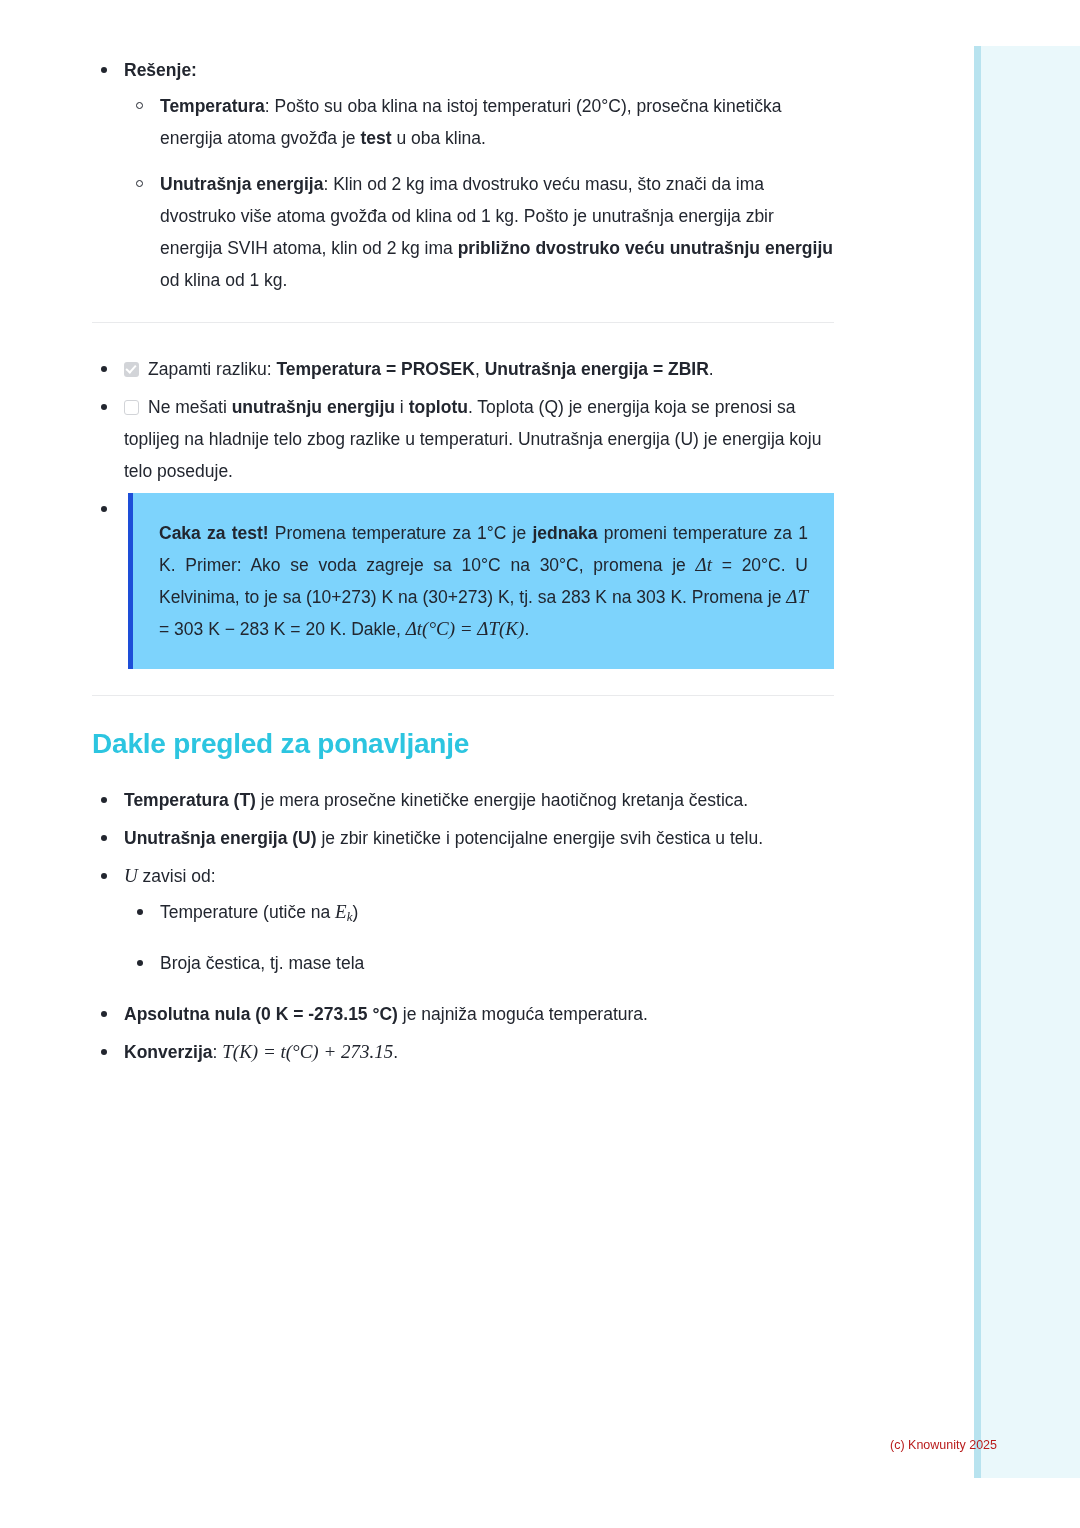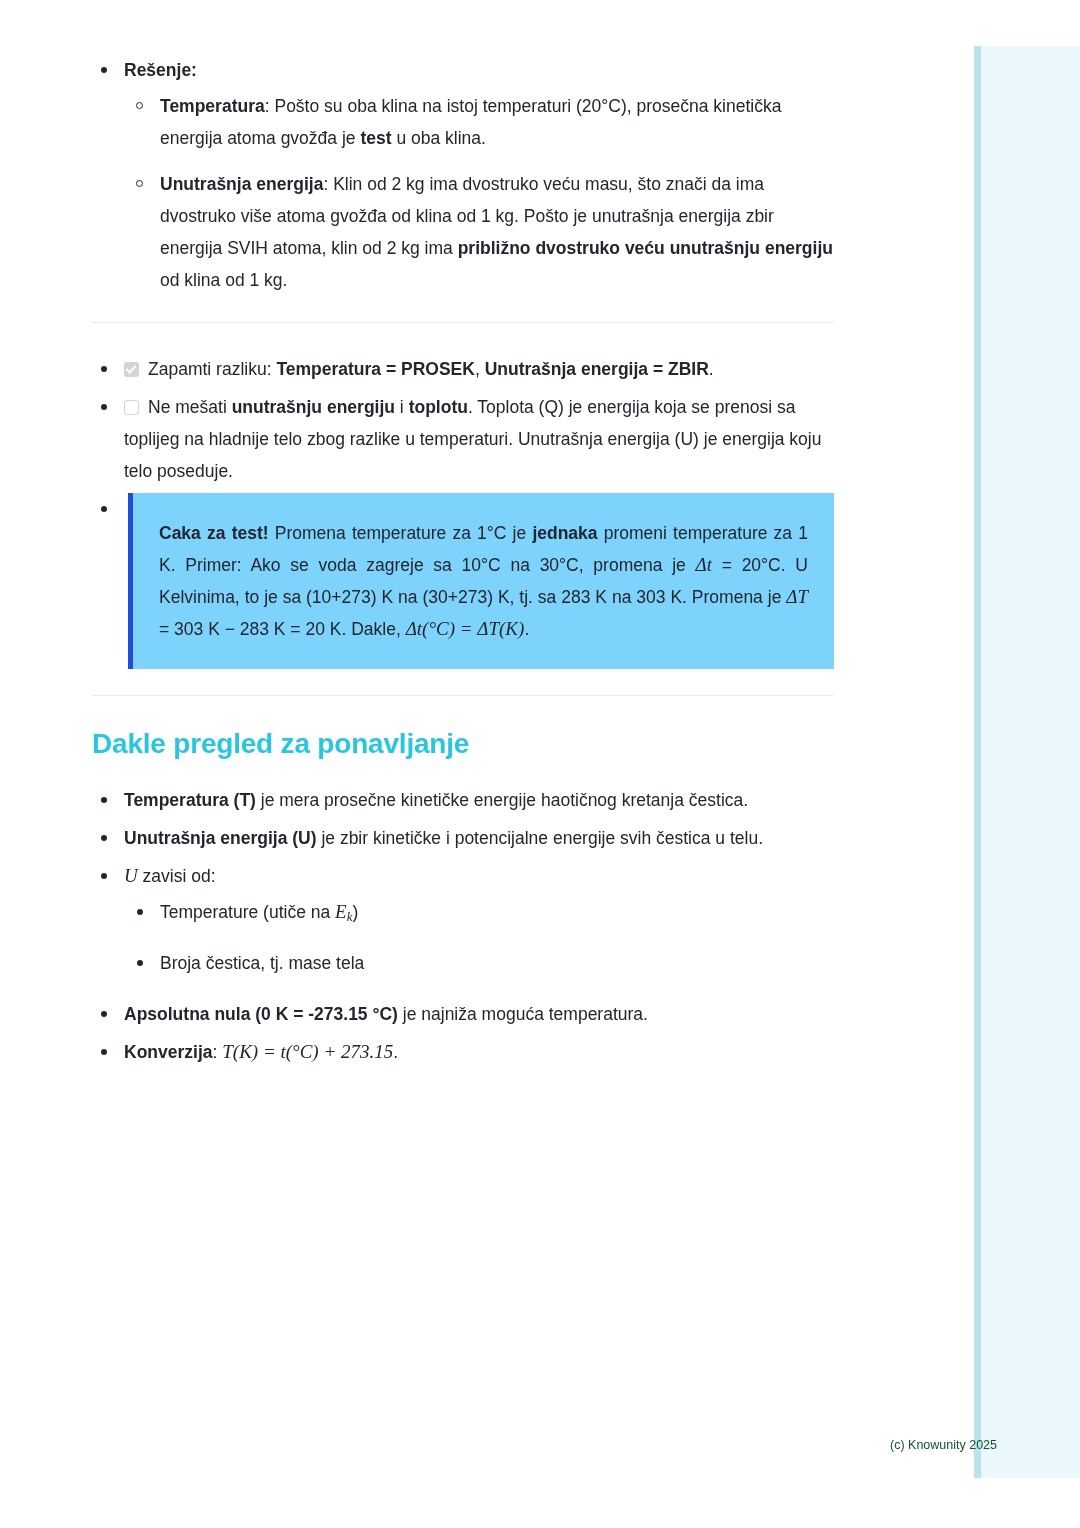--- a/index.html
+++ b/index.html
@@ -176,21 +176,21 @@
     font-style: italic;
     vertical-align: -0.25em;
   }
 
   
   #watermark {
     position: absolute;
     left: 890px;
     top: 1438px;
     font-size: 12.5px;
-    color: #14532d;
+    color: #b91c1c;
     white-space: nowrap;
   }
 </style>
 </head>
 <body>
 
 <div id="side-strip"></div>
 <div id="side-strip-edge"></div>
 
 <div id="content">

